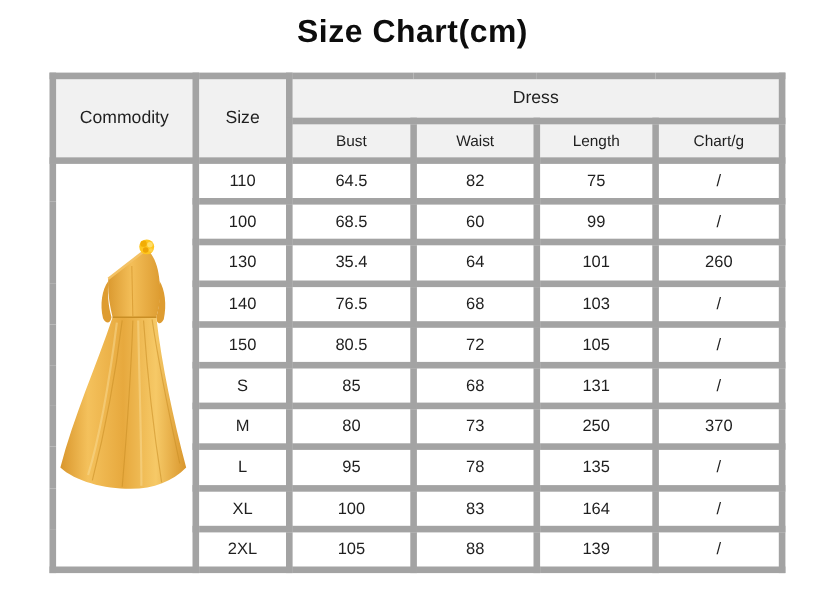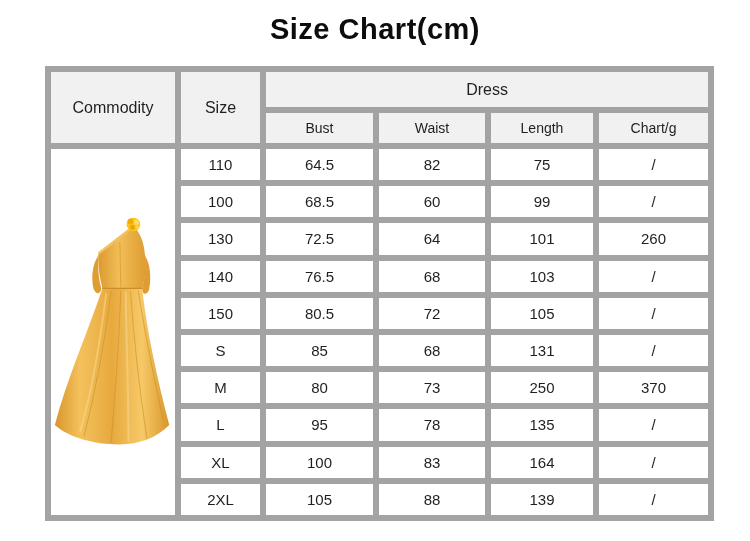--- a/index.html
+++ b/index.html
@@ -150,21 +150,21 @@
       </tr>
       <tr class="row-data">
         <td class="data-cell">100</td>
         <td class="data-cell">68.5</td>
         <td class="data-cell">60</td>
         <td class="data-cell">99</td>
         <td class="data-cell">/</td>
       </tr>
       <tr class="row-data">
         <td class="data-cell">130</td>
-        <td class="data-cell">72.5</td>
+        <td class="data-cell">35.4</td>
         <td class="data-cell">64</td>
         <td class="data-cell">101</td>
         <td class="data-cell">260</td>
       </tr>
       <tr class="row-data">
         <td class="data-cell">140</td>
         <td class="data-cell">76.5</td>
         <td class="data-cell">68</td>
         <td class="data-cell">103</td>
         <td class="data-cell">/</td>

